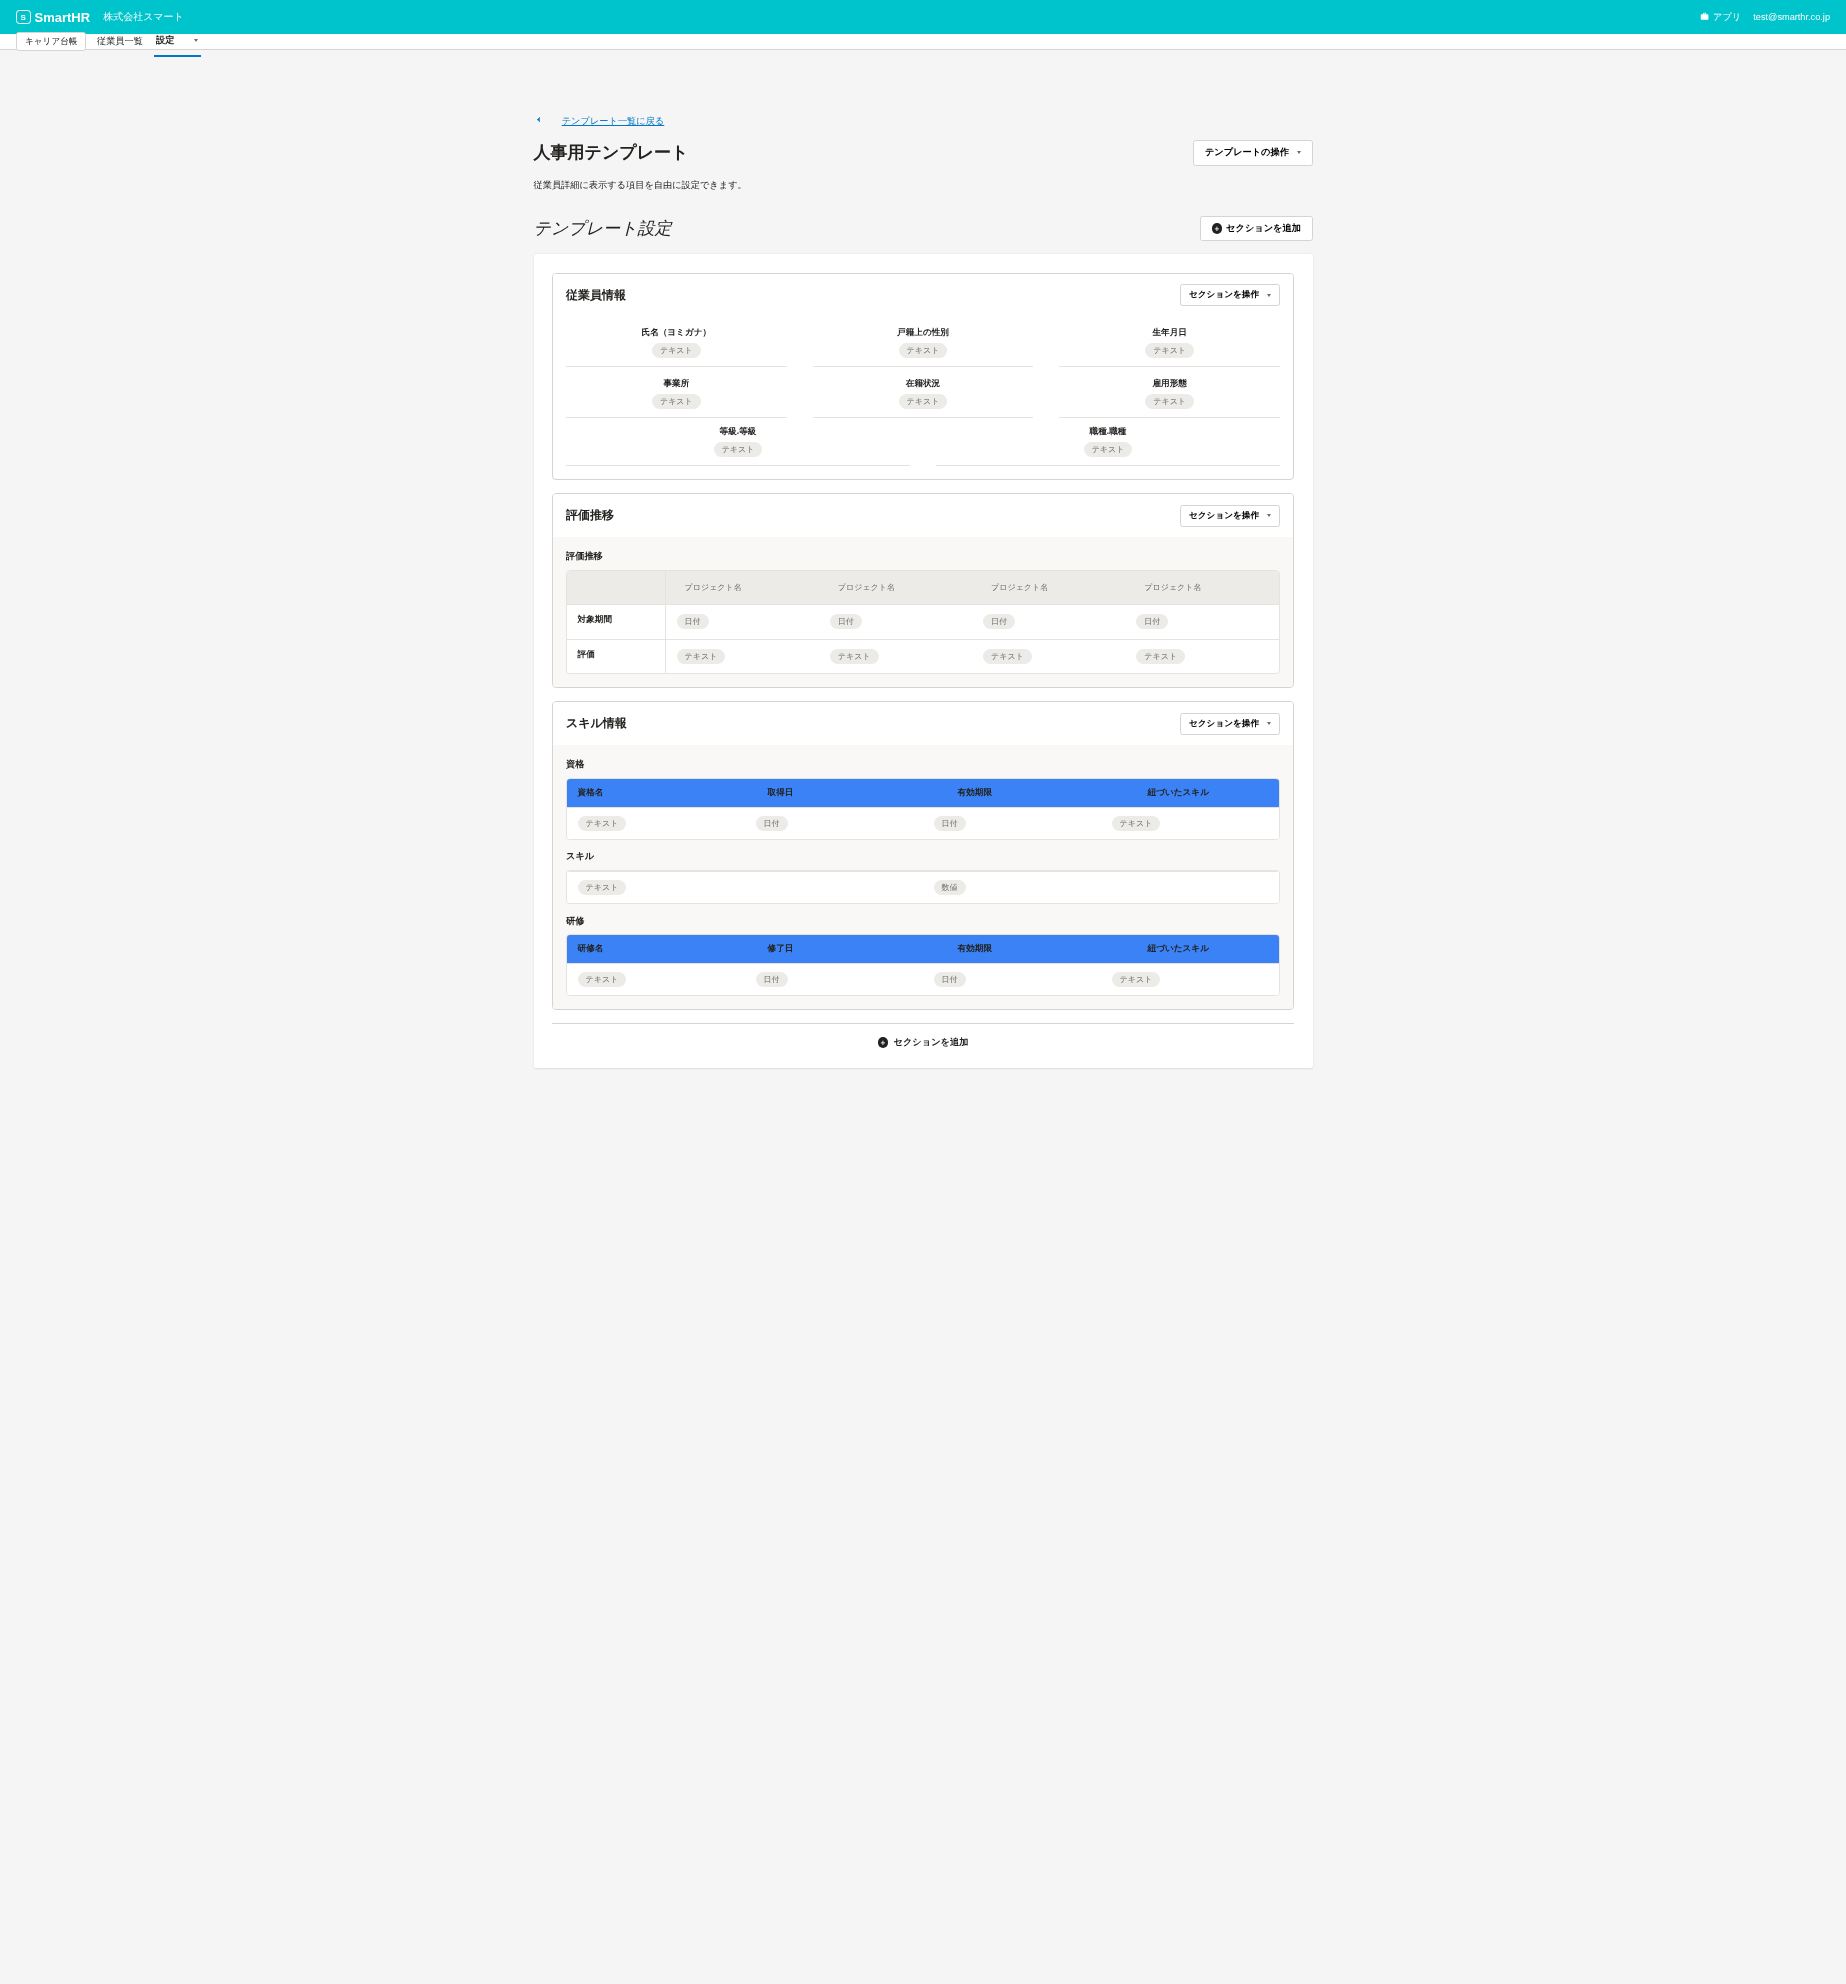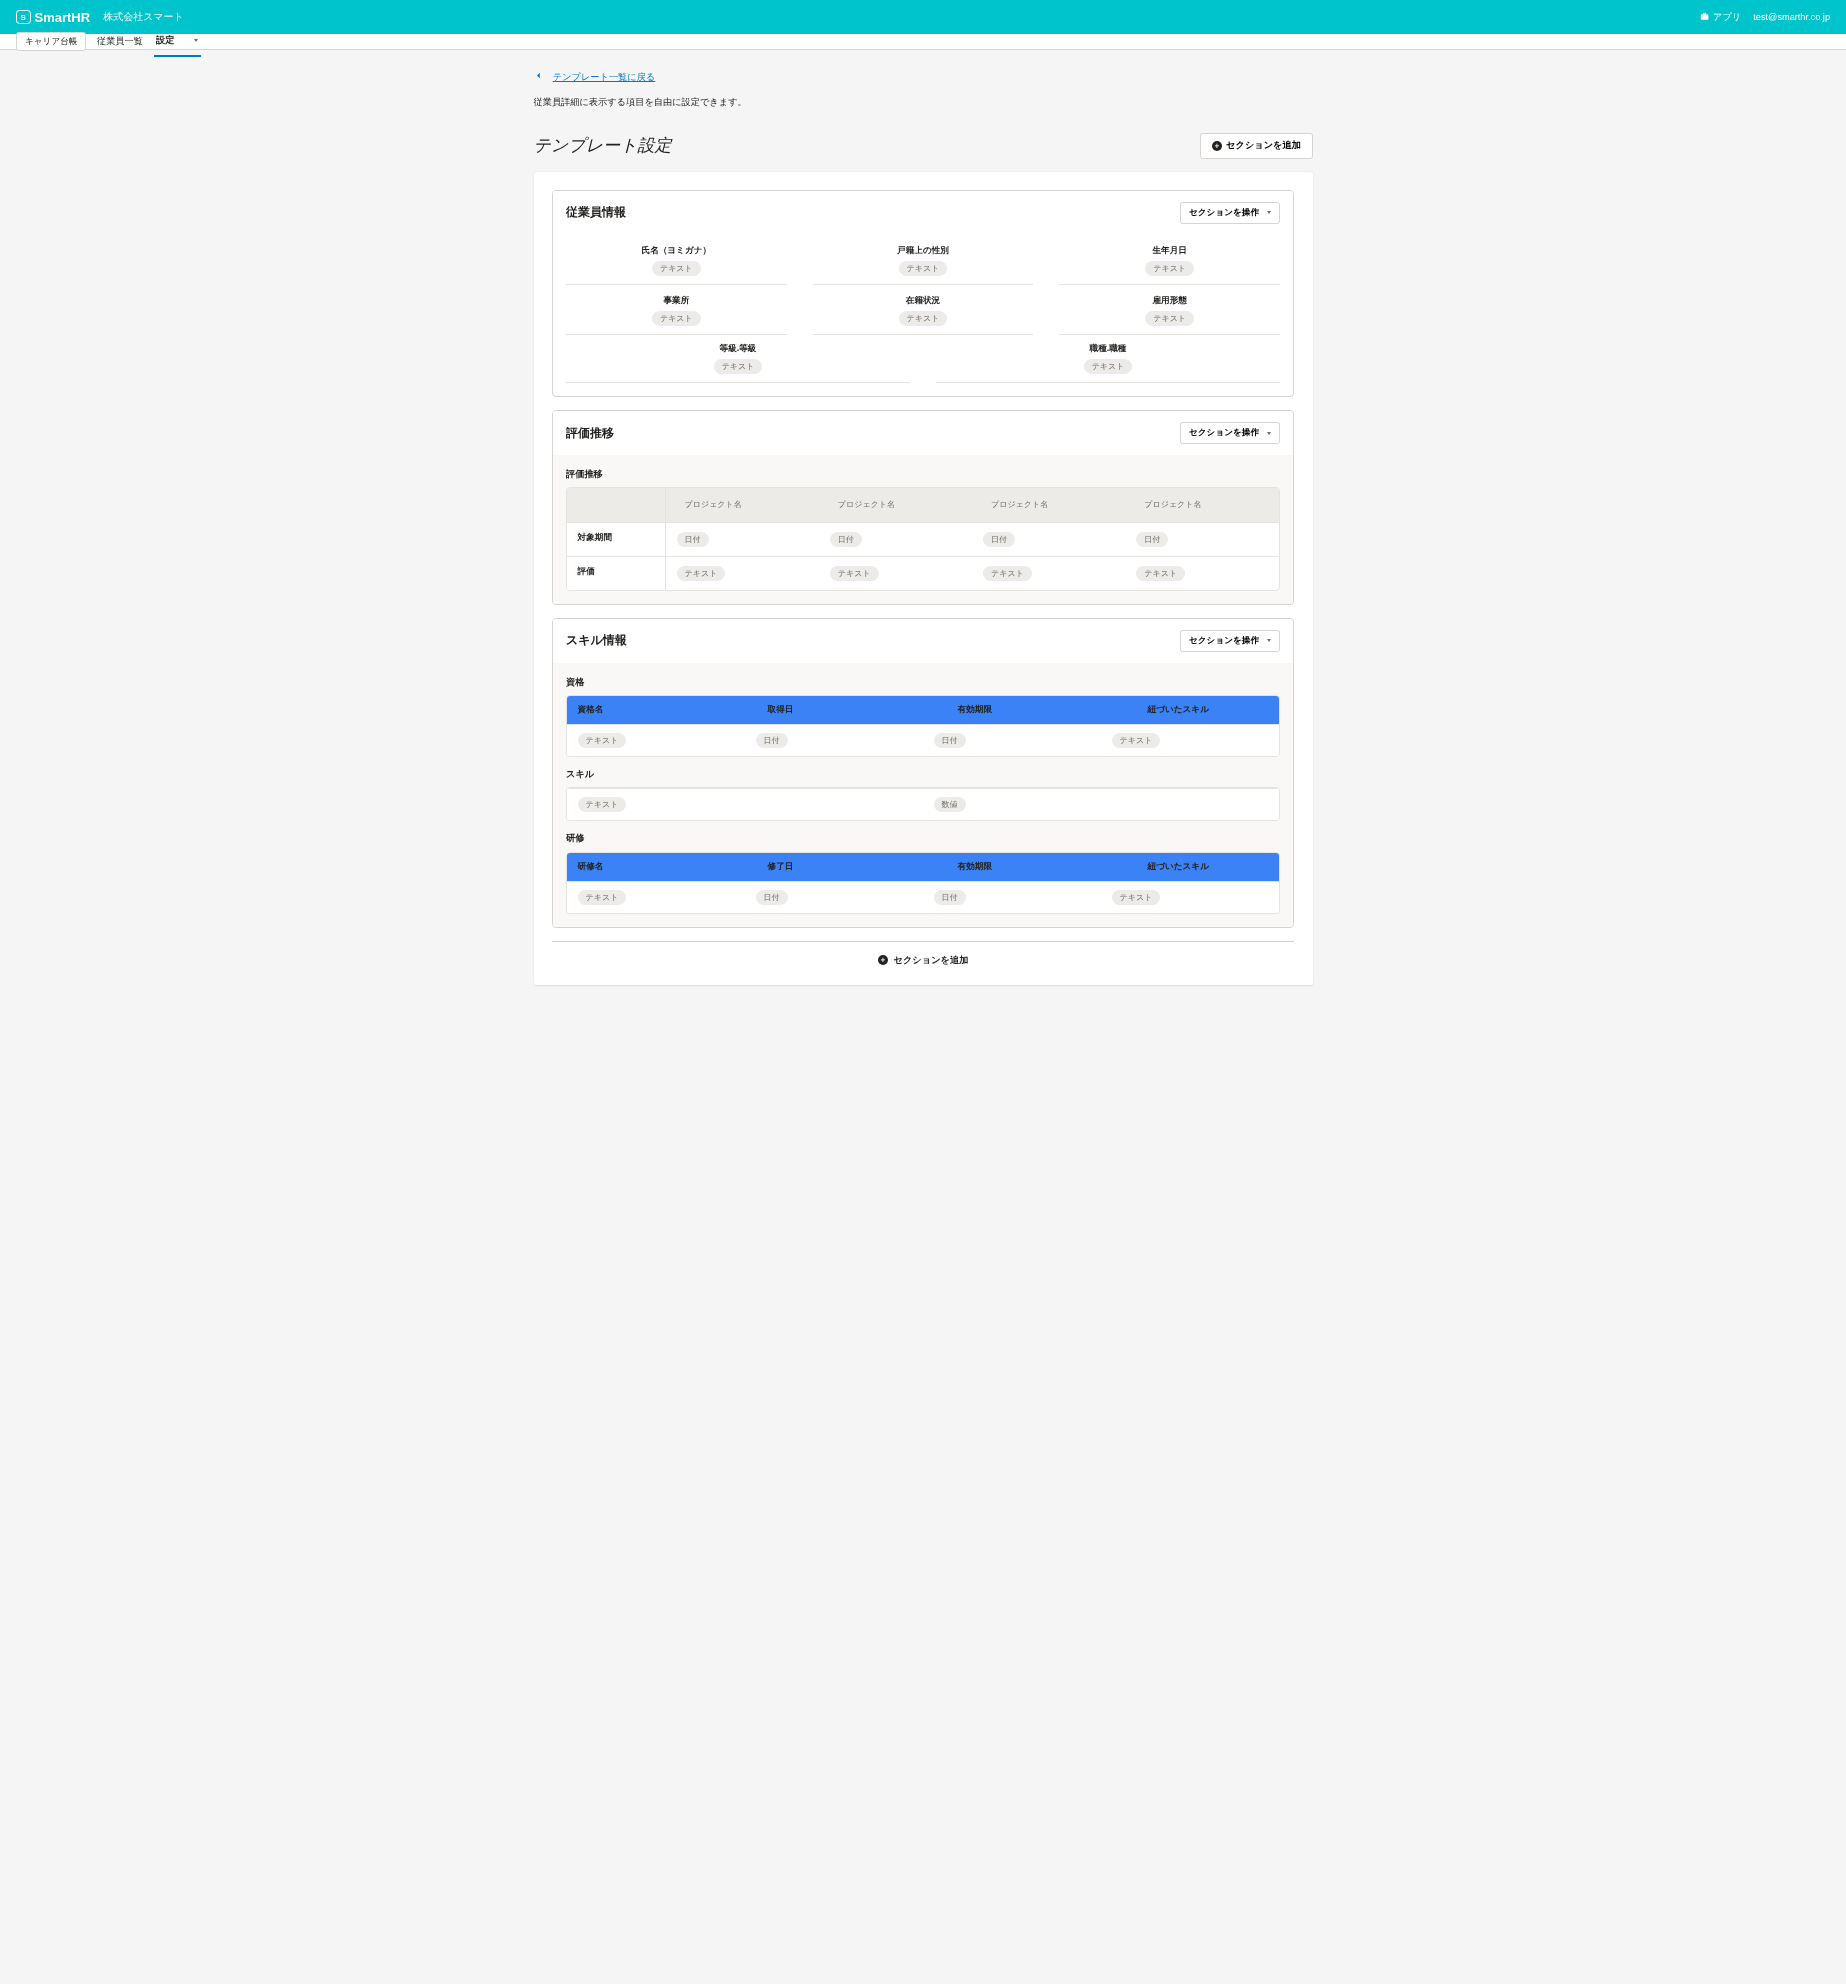--- a/index.html
+++ b/index.html
@@ -39,21 +39,21 @@
       padding: 2.6px 8px;
       font-size: 8.6px;
       background: #fff;
       cursor: pointer;
     }
     .tab-link { font-size: 9.2px; padding: 8px 2.6px; cursor: pointer; color: #23221f; }
     .tab-active { font-weight: 700; border-bottom: 2px solid #0077c7; padding-bottom: 7.3px; display: flex; align-items: center; gap: 20px; }
     .caret { display:inline-block; width:0; height:0; border-left:2.6px solid transparent; border-right:2.6px solid transparent; border-top:3.3px solid #6e6c69; }
     .caret-sm { display:inline-block; width:0; height:0; border-left:2.6px solid transparent; border-right:2.6px solid transparent; border-top:3.3px solid #6e6c69; margin-left:4px; }
     .container { max-width: 811px; margin: 0 auto; padding: 21px 16px 53px; }
-    .back-link { color: #0077c7; text-decoration: underline; font-size: 9.2px; display: inline-flex; align-items: flex-start; gap: 10px; cursor: pointer; margin-bottom: 12px; }
+    .back-link { color: #0077c7; text-decoration: underline; font-size: 9.2px; display: inline-flex; align-items: flex-start; gap: 19px; cursor: pointer; margin-bottom: 12px; margin-top: 44px; }
     .page-header-row { display:flex; justify-content:space-between; align-items:center; margin-bottom:13px; }
     .page-title { font-size: 17px; font-weight: 700; }
     .btn {
       background: #fff;
       border: 0.7px solid #d6d3d0;
       border-radius: 2.6px;
       padding: 5.3px 10.6px;
       font-size: 9.2px;
       font-weight: 700;
       display: inline-flex;
@@ -171,20 +171,27 @@
 </div>
 
 <div class="container">
   <a class="back-link">
     <svg class="arrow-left" viewBox="0 0 24 24">
         <path fill="#0077c7" d="M15 6l-6 6 6 6" stroke="#0077c7" stroke-width="2"></path>
       </svg>
     <span>テンプレート一覧に戻る</span>
   </a>
 
+  <div class="page-header-row">
+    <h1 class="page-title">人事用テンプレート</h1>
+    <button class="btn">
+      <span>テンプレートの操作</span>
+      <span class="caret-sm"></span>
+    </button>
+  </div>
 
   <p class="desc">従業員詳細に表示する項目を自由に設定できます。</p>
 
   <div class="subheader-row">
     <h2 class="subheader">テンプレート設定</h2>
     <button class="btn">
       <span class="plus-icon">＋</span>
       <span>セクションを追加</span>
     </button>
   </div>

